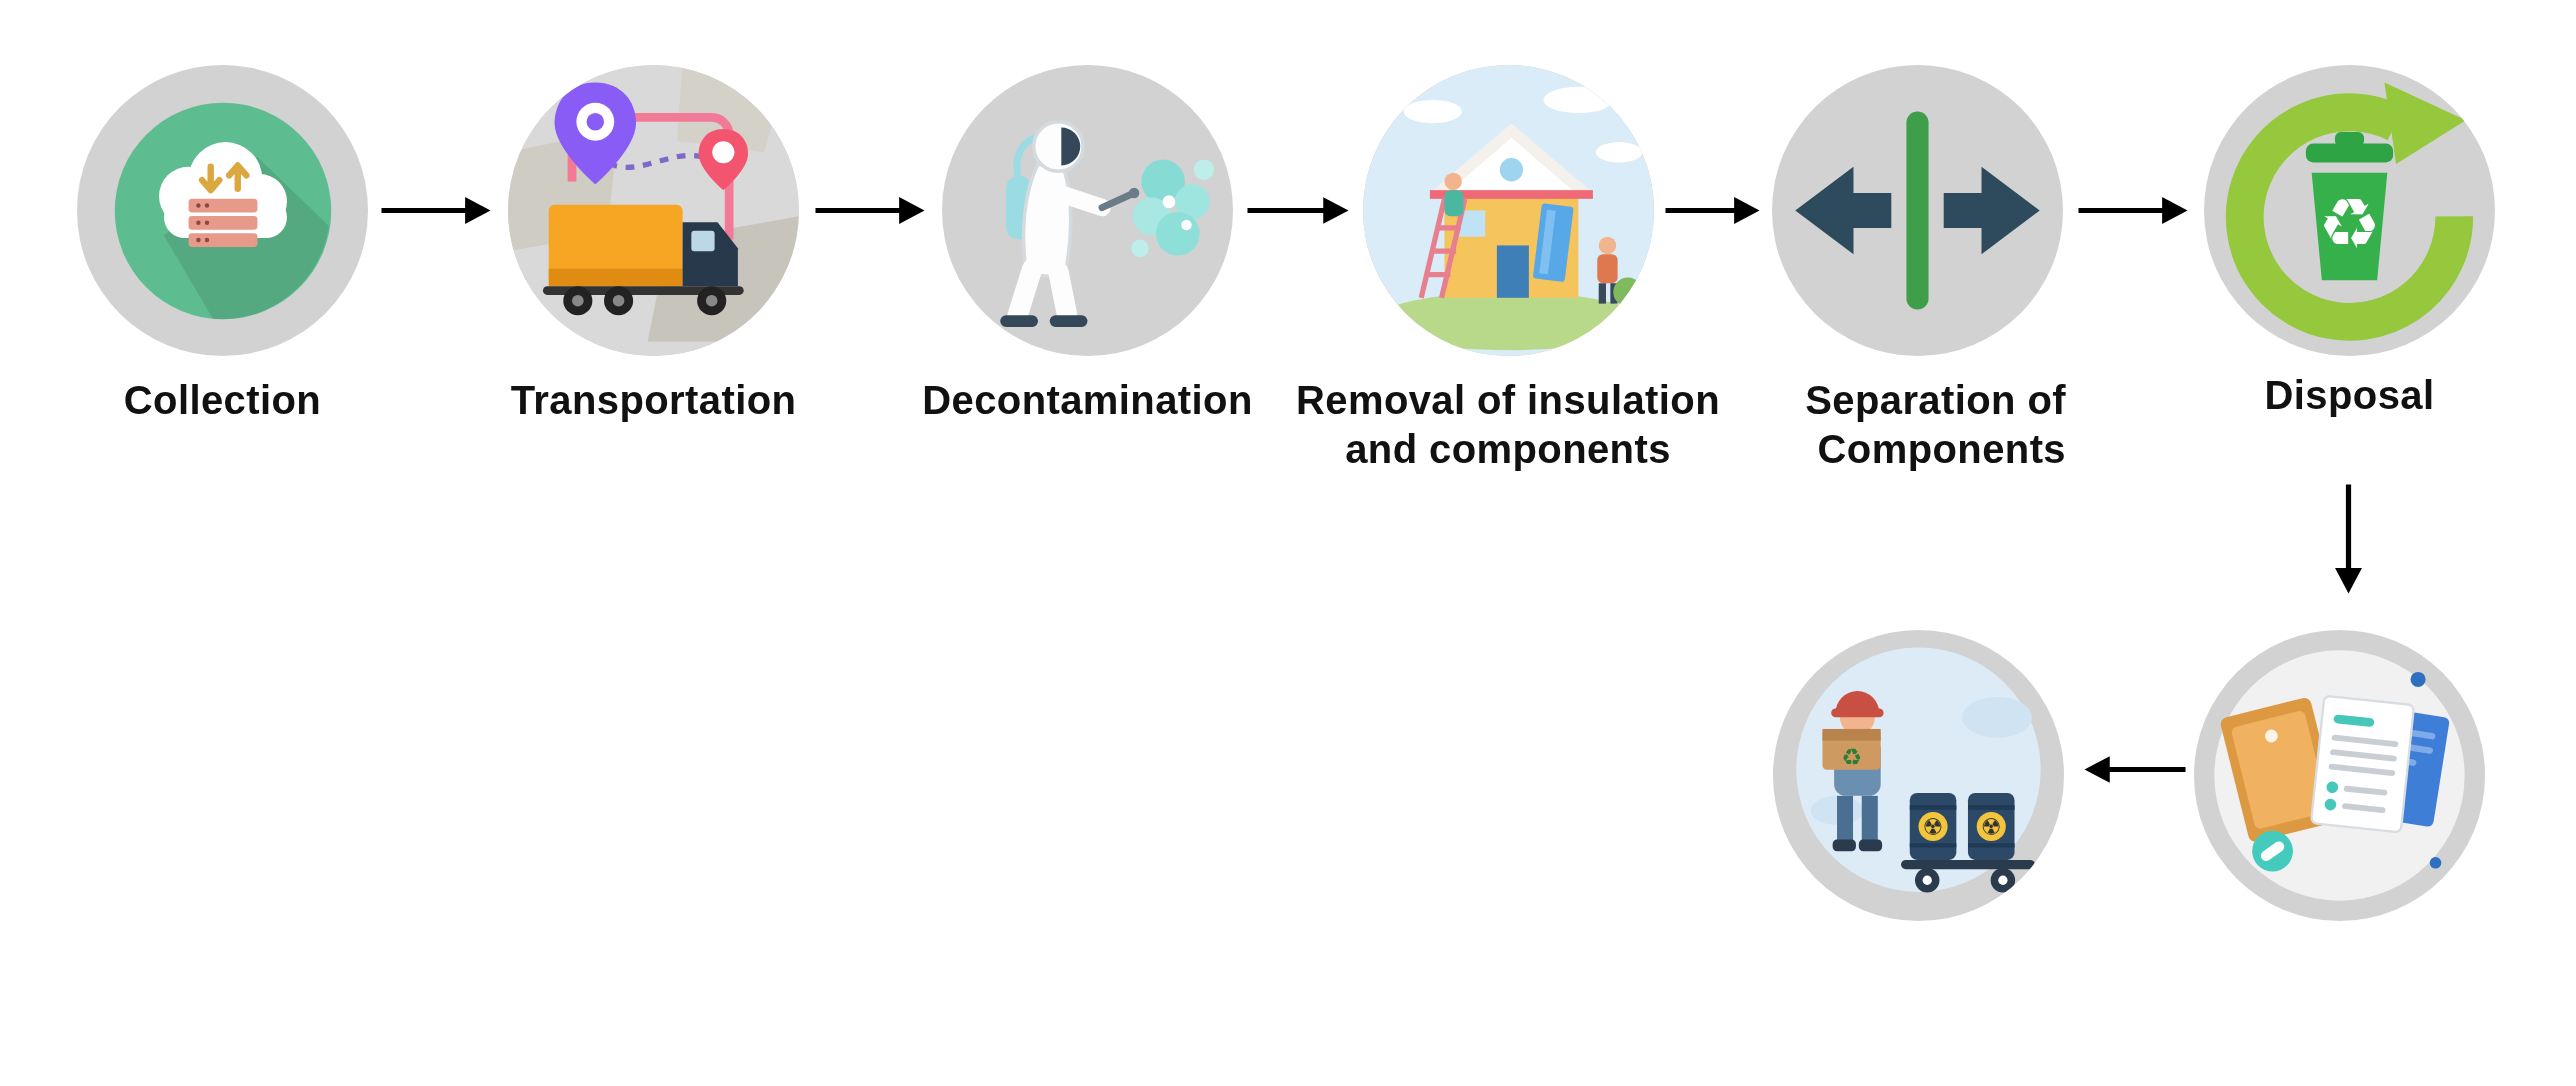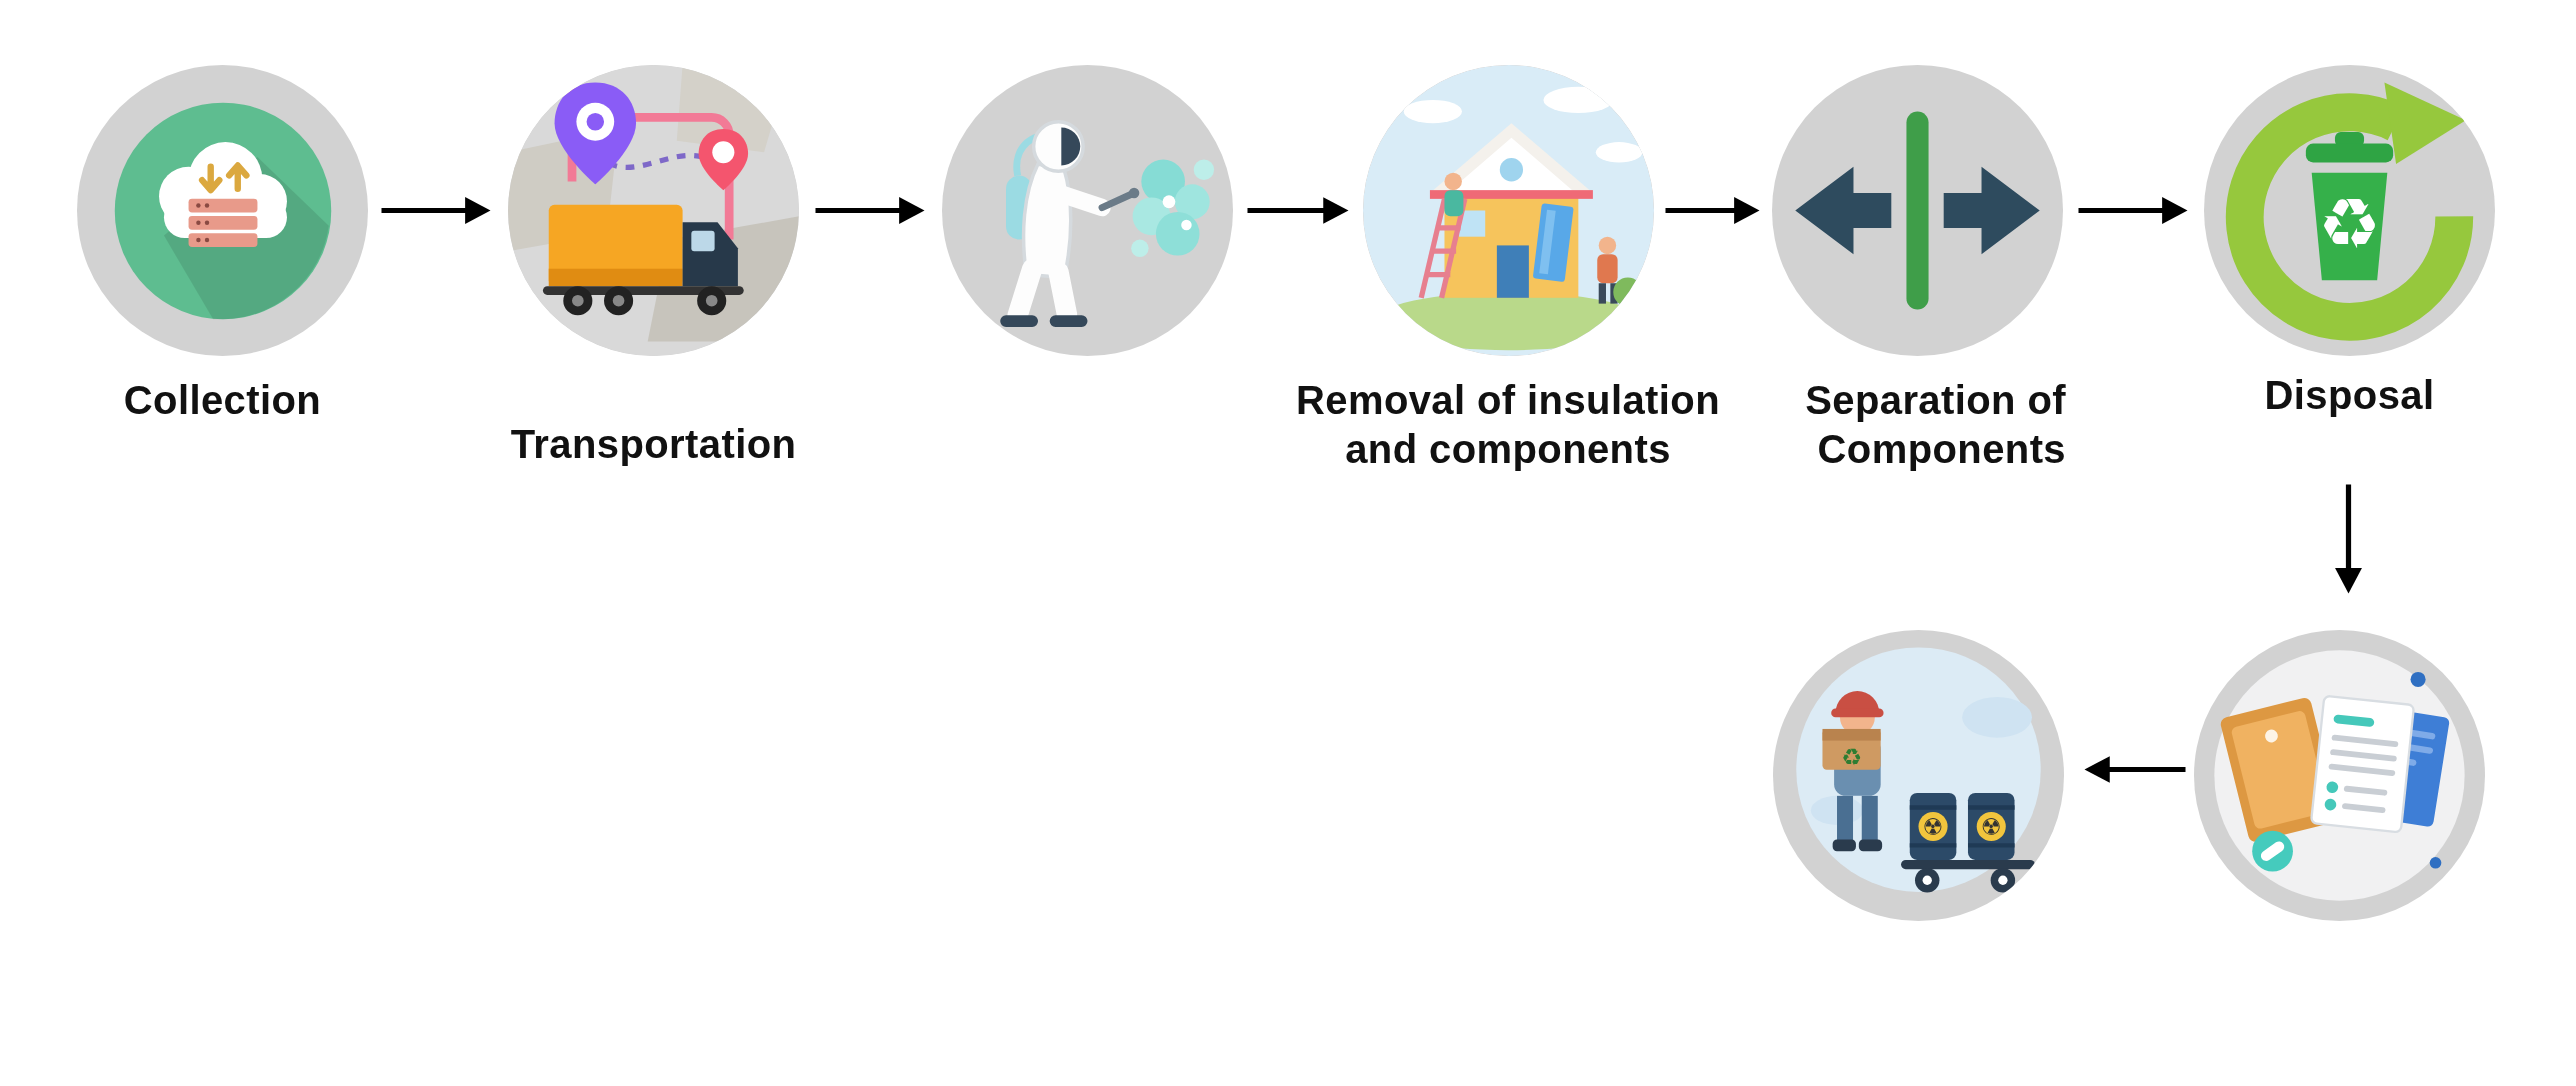--- a/index.html
+++ b/index.html
@@ -239,21 +239,22 @@
         <rect x="52" y="60" width="15" height="2" rx="1" fill="#c9ced4"></rect>
       </g>
       <circle cx="27" cy="76" r="7" fill="#45cbbd"></circle>
       <rect x="22.5" y="74.2" width="9" height="3.6" rx="1.8" fill="#ffffff" transform="rotate(-35 27 76)"></rect>
       <circle cx="77" cy="17" r="2.6" fill="#2f6fc2"></circle>
       <circle cx="83" cy="80" r="2" fill="#2f6fc2"></circle>
     </svg>
   </div>
 
   <div class="node-label" style="left:36px;top:376px;width:373px;">Collection</div>
-  <div class="node-label" style="left:467px;top:376px;width:373px;margin-top:44px;">Transportation</div>
+  <div class="node-label" style="left:467px;top:376px;width:373px;">Transportation</div>
+  <div class="node-label" style="left:879px;top:376px;width:417px;">Decontamination</div>
   <div class="node-label" style="left:1277px;top:376px;width:462px;">Removal of insulation and components</div>
   <div class="node-label" style="left:1768px;top:376px;width:298px;text-align:right;">Separation of Components</div>
   <div class="node-label" style="left:2163px;top:371px;width:373px;">Disposal</div>
 
   <svg class="arrow" width="112" height="33" style="left:380px;top:194px;" viewBox="0 0 150 44">
     <line x1="2" y1="22" x2="116" y2="22" stroke="#000000" stroke-width="7"></line>
     <polygon points="114,4 148,22 114,40" fill="#000000"></polygon>
   </svg>
 
   <svg class="arrow" width="112" height="33" style="left:814px;top:194px;" viewBox="0 0 150 44">

